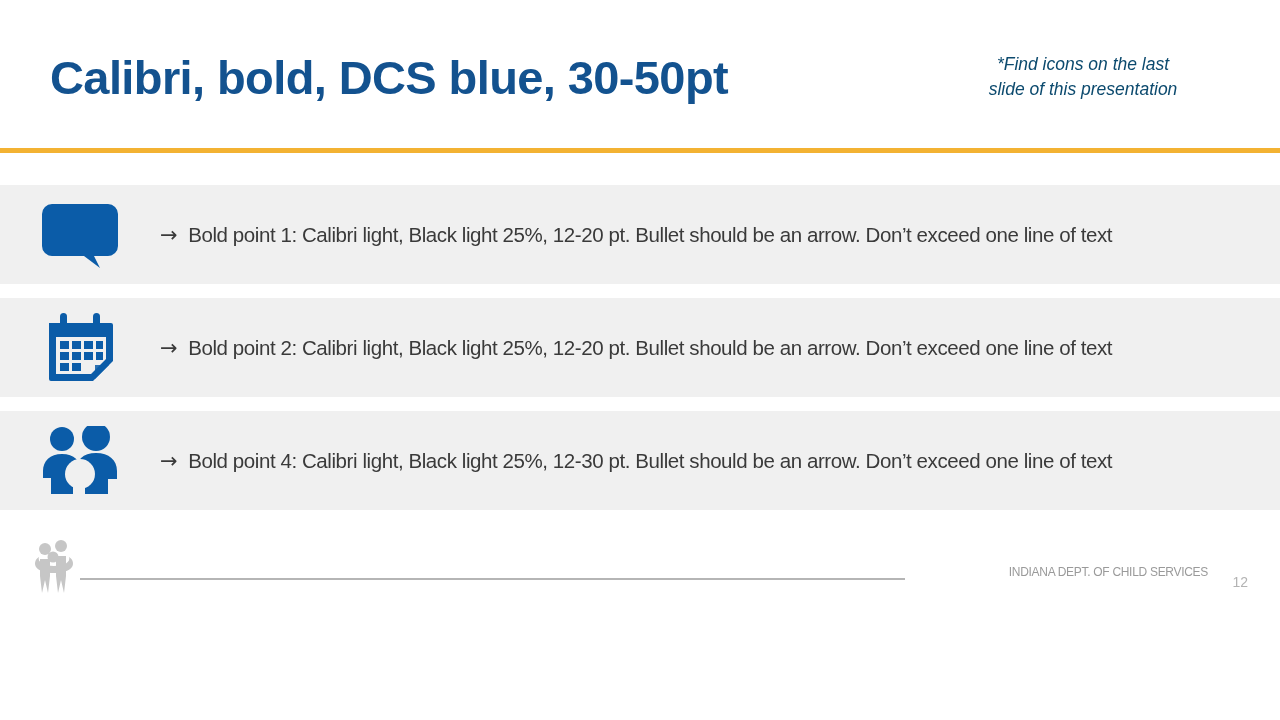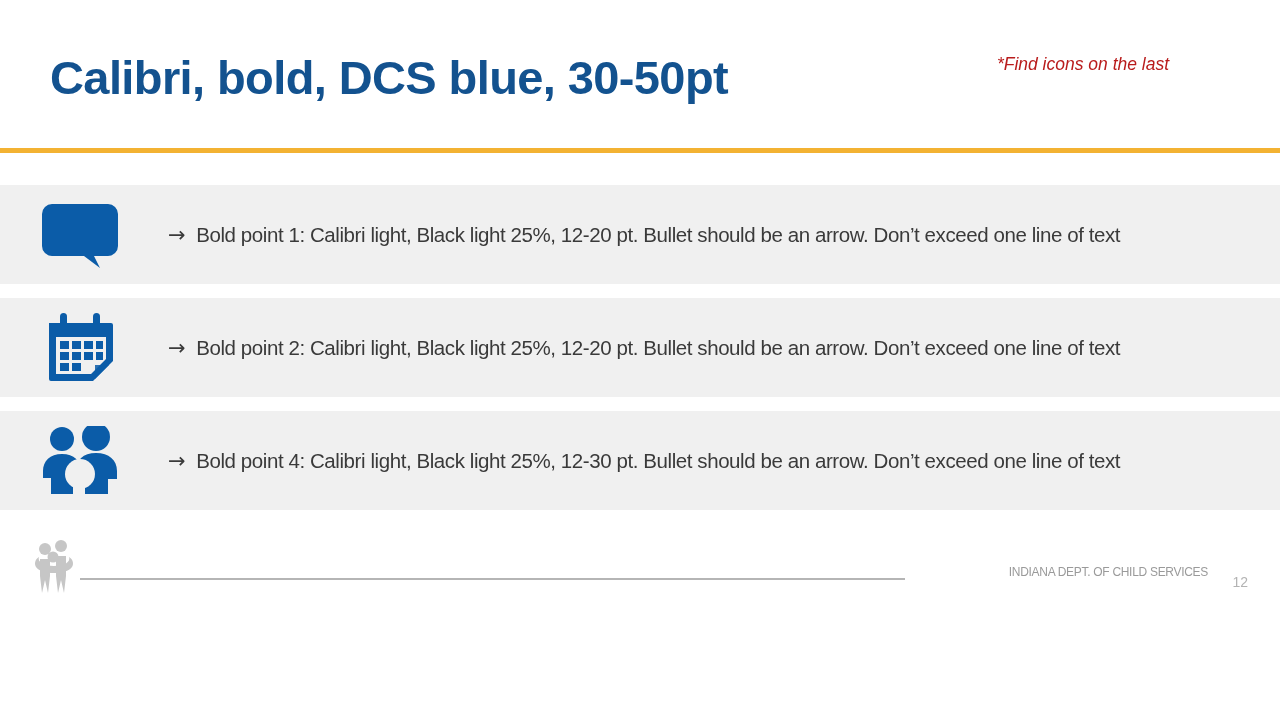--- a/index.html
+++ b/index.html
@@ -36,21 +36,21 @@
 
   #header-note {
     position: absolute;
     right: 62px;
     top: 52px;
     width: 270px;
     text-align: center;
     font-style: italic;
     font-size: 17.5px;
     line-height: 25px;
-    color: #b91c1c;
+    color: #0c4a6e;
   }
 
   #gold-rule {
     position: absolute;
     left: 0;
     top: 148px;
     width: 1280px;
     height: 5px;
     background: #f3b232;
   }
@@ -64,21 +64,20 @@
   }
 
   .row {
     position: relative;
     width: 1280px;
     height: 99px;
     margin-bottom: 14px;
     background: #f0f0f0;
     display: flex;
     align-items: center;
-    gap: 8px;
   }
 
   .row-icon {
     width: 160px;
     height: 99px;
     flex: 0 0 160px;
     display: flex;
     align-items: center;
     justify-content: center;
   }
@@ -147,20 +146,21 @@
 </style>
 </head>
 <body>
 
 <div id="slide">
 
   <div id="slide-title">Calibri, bold, DCS blue, 30-50pt</div>
 
   <div id="header-note">
     <div>*Find icons on the last</div>
+    <div>slide of this presentation</div>
   </div>
 
   <div id="gold-rule"></div>
 
   <div id="rows">
 
     <div class="row">
       <div class="row-icon">
         <svg width="76" height="66" viewBox="0 0 76 66">
           <path d="M10 2 H66 A10 10 0 0 1 76 12 V44 A10 10 0 0 1 66 54 H52 L58 66 L42 54 H10 A10 10 0 0 1 0 44 V12 A10 10 0 0 1 10 2 Z" fill="#0b5ca8"></path>

